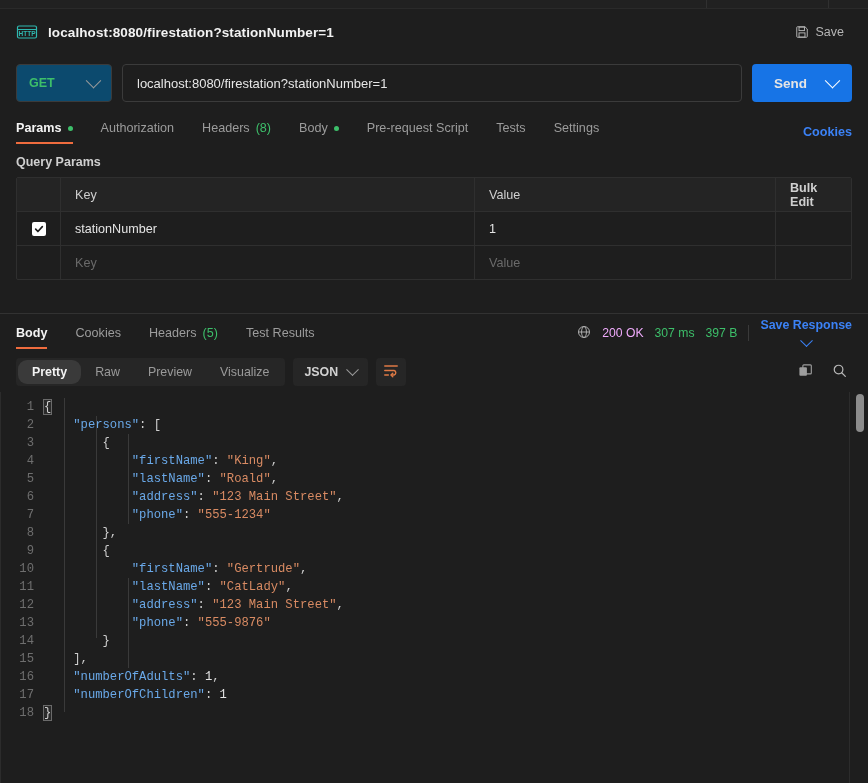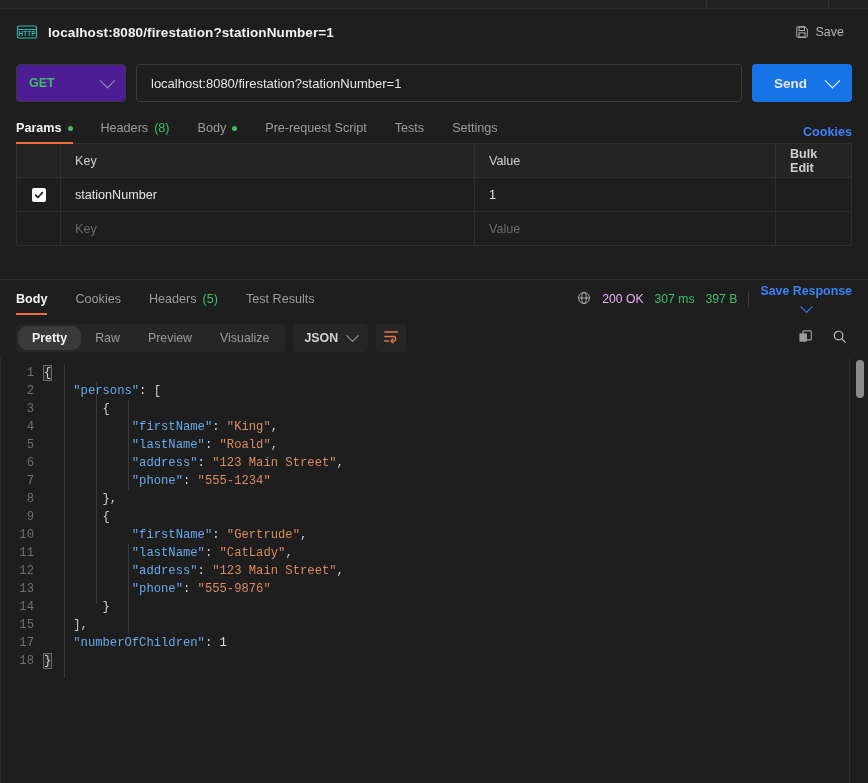--- a/index.html
+++ b/index.html
@@ -83,23 +83,23 @@
   
   .url-row {
     flex: none;
     display: flex;
     align-items: center;
     padding: 0 16px;
     gap: 10px;
     height: 56px;
   }
   .method-box {
-    width: 110px;
+    width: 96px;
     height: 38px;
-    background: #4c1d95;
+    background: #0c4a6e;
     border: 1px solid #3b3b3b;
     border-radius: 4px;
     display: flex;
     align-items: center;
     padding: 0 12px;
     box-sizing: border-box;
     cursor: pointer;
   }
   .method-label {
     color: #3dbf6a;
@@ -499,40 +499,44 @@
       </span>
     </div>
   </div>
 
   <div class="req-tabs">
     <div class="rtab active">
       <span>Params</span>
       <span class="dot"></span>
     </div>
     <div class="rtab">
+      <span>Authorization</span>
+    </div>
+    <div class="rtab">
       <span>Headers</span>
       <span class="count">(8)</span>
     </div>
     <div class="rtab">
       <span>Body</span>
       <span class="dot"></span>
     </div>
     <div class="rtab">
       <span>Pre-request Script</span>
     </div>
     <div class="rtab">
       <span>Tests</span>
     </div>
     <div class="rtab">
       <span>Settings</span>
     </div>
     <span class="spacer"></span>
     <span class="cookies-link">Cookies</span>
   </div>
 
+  <div class="qp-label">Query Params</div>
 
   <div class="table-wrap">
     <div class="trow head-row">
       <div class="tcell c-check"></div>
       <div class="tcell c-key">Key</div>
       <div class="tcell c-val">Value</div>
       <div class="tcell c-bulk">Bulk Edit</div>
     </div>
     <div class="trow">
       <div class="tcell c-check">
@@ -645,20 +649,21 @@
         <div class="cline"><span class="gutter">6</span><span class="ctext"><span class="p">            </span><span class="k">"address"</span><span class="p">: </span><span class="s">"123 Main Street"</span><span class="p">,</span></span></div>
         <div class="cline"><span class="gutter">7</span><span class="ctext"><span class="p">            </span><span class="k">"phone"</span><span class="p">: </span><span class="s">"555-1234"</span></span></div>
         <div class="cline"><span class="gutter">8</span><span class="ctext"><span class="p">        },</span></span></div>
         <div class="cline"><span class="gutter">9</span><span class="ctext"><span class="p">        {</span></span></div>
         <div class="cline"><span class="gutter">10</span><span class="ctext"><span class="p">            </span><span class="k">"firstName"</span><span class="p">: </span><span class="s">"Gertrude"</span><span class="p">,</span></span></div>
         <div class="cline"><span class="gutter">11</span><span class="ctext"><span class="p">            </span><span class="k">"lastName"</span><span class="p">: </span><span class="s">"CatLady"</span><span class="p">,</span></span></div>
         <div class="cline"><span class="gutter">12</span><span class="ctext"><span class="p">            </span><span class="k">"address"</span><span class="p">: </span><span class="s">"123 Main Street"</span><span class="p">,</span></span></div>
         <div class="cline"><span class="gutter">13</span><span class="ctext"><span class="p">            </span><span class="k">"phone"</span><span class="p">: </span><span class="s">"555-9876"</span></span></div>
         <div class="cline"><span class="gutter">14</span><span class="ctext"><span class="p">        }</span></span></div>
         <div class="cline"><span class="gutter">15</span><span class="ctext"><span class="p">    ],</span></span></div>
+        <div class="cline"><span class="gutter">16</span><span class="ctext"><span class="p">    </span><span class="k">"numberOfAdults"</span><span class="p">: </span><span class="n">1</span><span class="p">,</span></span></div>
         <div class="cline"><span class="gutter">17</span><span class="ctext"><span class="p">    </span><span class="k">"numberOfChildren"</span><span class="p">: </span><span class="n">1</span></span></div>
         <div class="cline"><span class="gutter">18</span><span class="ctext"><span class="p brace-hl">}</span></span></div>
       </div>
     <div class="code-right-border"></div>
     <div class="vscroll">
       <div class="vthumb"></div>
     </div>
   </div>
 
 </div>

